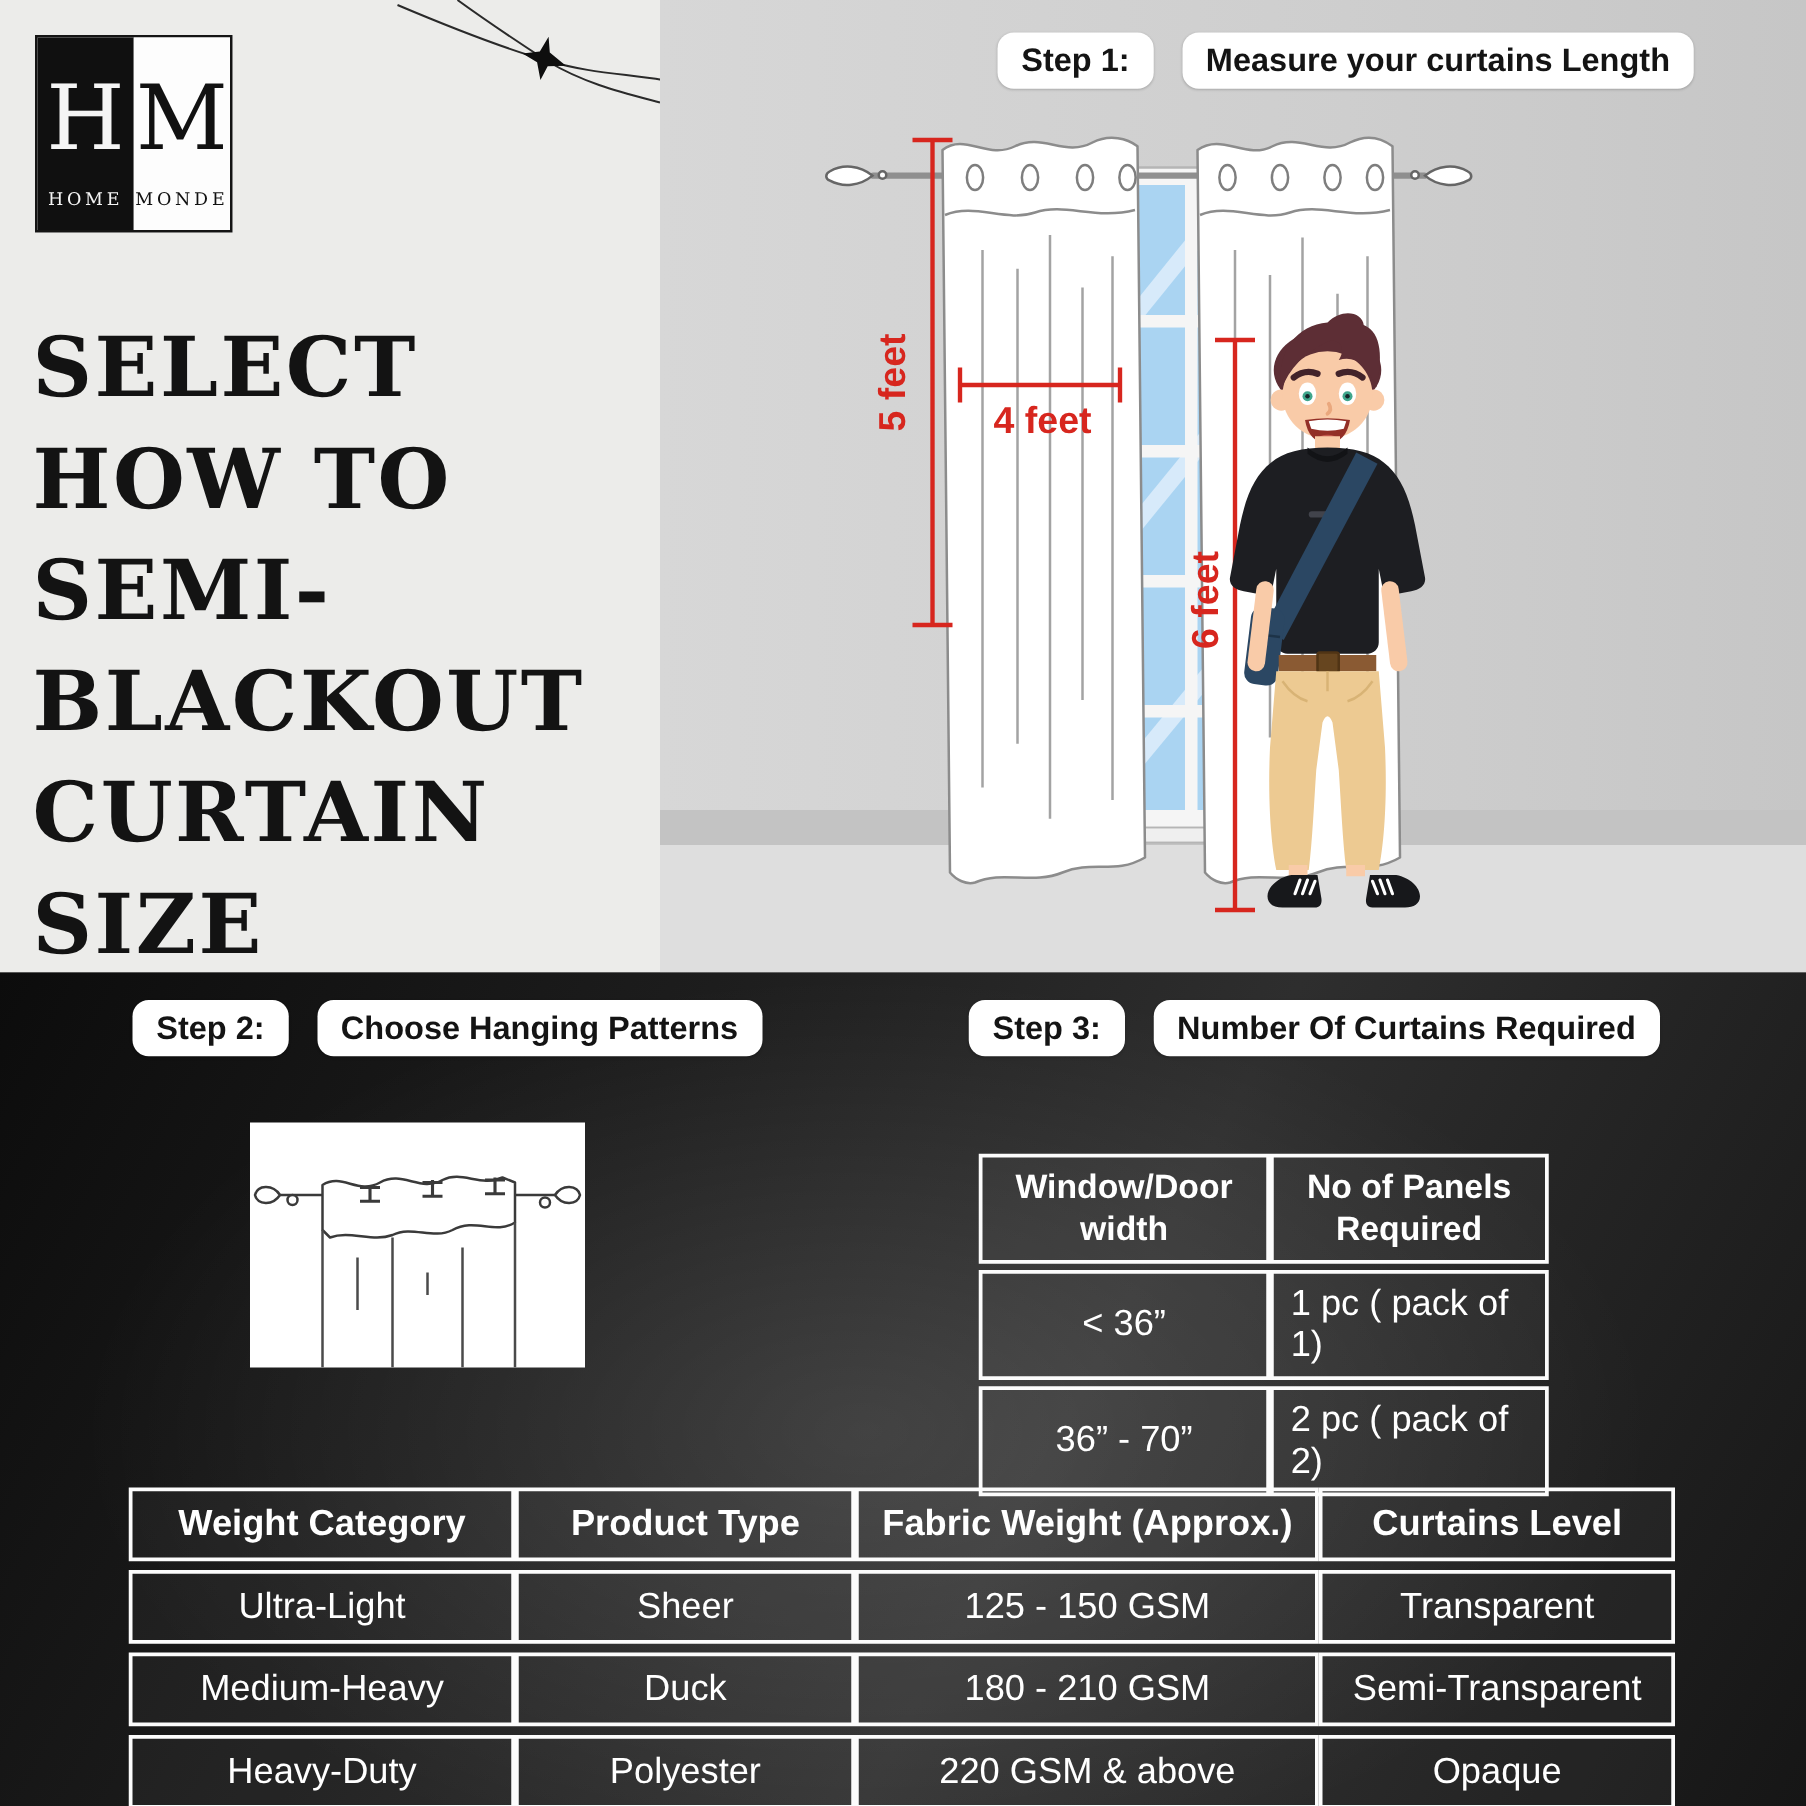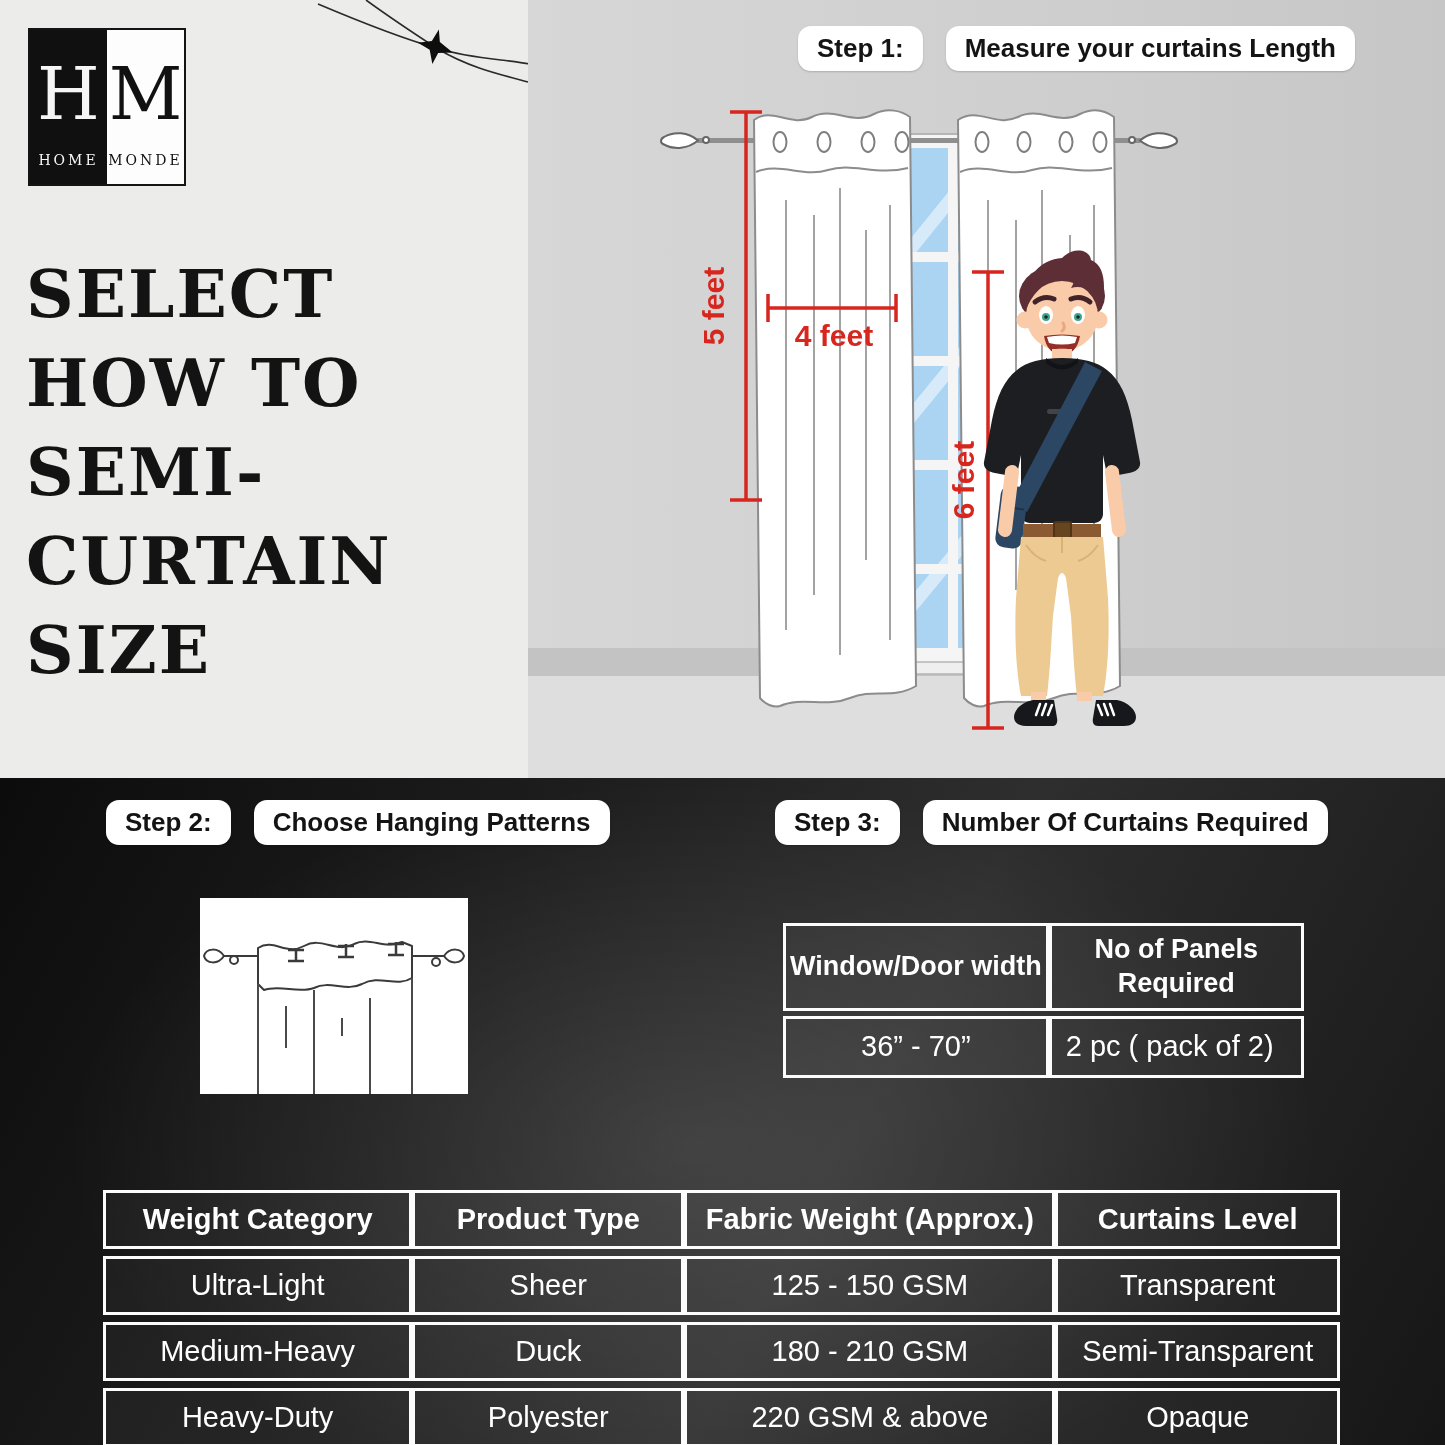--- a/index.html
+++ b/index.html
@@ -44,21 +44,21 @@
 
   .eyelet-box{position:absolute;left:200px;top:120px;width:268px;height:196px;
               background:#ffffff;}
   .eyelet-caption{position:absolute;left:200px;top:316px;width:268px;text-align:center;
                   color:#ffffff;font-weight:bold;font-size:37px;}
 
   table{border-collapse:separate;table-layout:fixed;color:#fff;}
   th,td{border:3px solid #fcfcfc;background:rgba(255,255,255,0.035);
         text-align:center;vertical-align:middle;}
 
-  .panels-table{position:absolute;left:783px;top:140px;width:521px;border-spacing:0 5px;}
+  .panels-table{position:absolute;left:783px;top:140px;width:456px;border-spacing:0 5px;}
   .panels-table th{font-size:27px;font-weight:bold;line-height:1.25;padding:7px 4px;}
   .panels-table td{font-size:29px;padding:8px 6px;height:40px;}
   .panels-table td.qty{text-align:left;padding-left:14px;}
 
   .fabric-table{position:absolute;left:103px;top:405px;width:1237px;border-spacing:0 7px;}
   .fabric-table th{font-size:29px;font-weight:bold;padding:10px 6px;}
   .fabric-table td{font-size:29px;padding:9px 18px;height:35px;}
 
   svg text{font-family:"Liberation Sans",sans-serif;}
 </style>
@@ -87,20 +87,21 @@
         <div class="logo-half white">
           <div class="logo-letter">M</div>
           <div class="logo-word">MONDE</div>
         </div>
       </div>
 
       <h1 class="title">
         <div>SELECT</div>
         <div>HOW TO</div>
         <div>SEMI-</div>
+        <div>BLACKOUT</div>
         <div>CURTAIN</div>
         <div>SIZE</div>
       </h1>
     </div>
 
     <div class="right-panel">
 
       <div class="pill-row step1-pills">
         <span class="pill">Step 1:</span>
         <span class="pill">Measure your curtains Length</span>
@@ -293,20 +294,24 @@
       <colgroup>
           <col style="width:51%">
           <col style="width:49%">
         </colgroup>
       <tbody>
           <tr>
         <th>Window/Door width</th>
         <th>No of Panels Required</th>
       </tr>
       <tr>
+        <td>&lt;  36”</td>
+        <td class="qty">1 pc ( pack of 1)</td>
+      </tr>
+      <tr>
         <td>36” - 70”</td>
         <td class="qty">2 pc ( pack of 2)</td>
       </tr>
     </tbody>
       </table>
 
     <table class="fabric-table">
       <colgroup>
           <col style="width:25%">
           <col style="width:22%">

